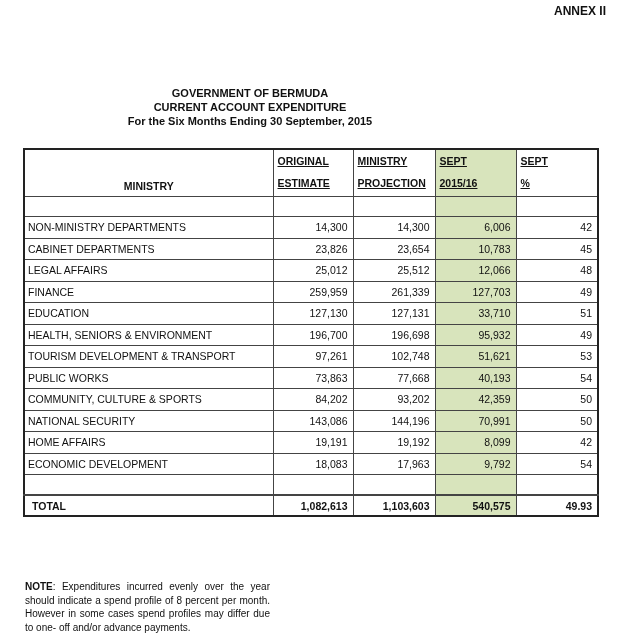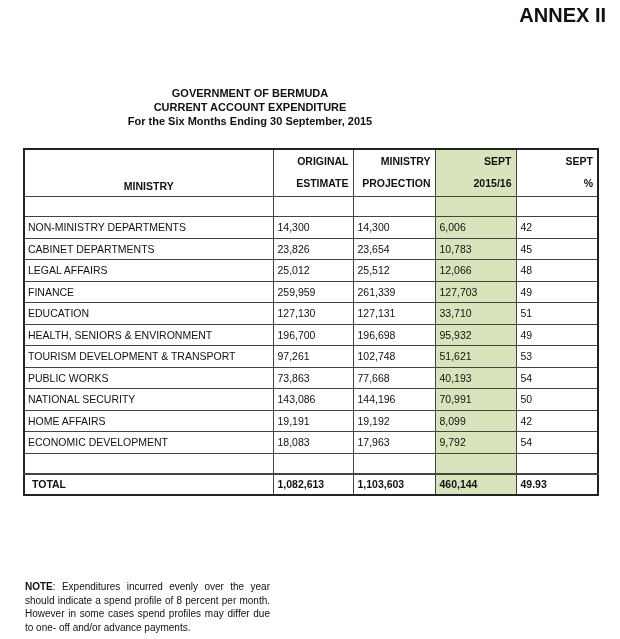--- a/index.html
+++ b/index.html
@@ -1,28 +1,28 @@
 <!DOCTYPE html>
 <html><head>
 <meta charset="utf-8">
 <style>
   html, body { margin:0; padding:0; background:#ffffff; }
   body { width:620px; height:639px; position:relative; overflow:hidden;
          font-family:"Liberation Sans", sans-serif; color:#111; }
-  .annex { position:absolute; right:14px; top:4px; font-weight:bold; font-size:20px; }
+  .annex { position:absolute; right:14px; top:4px; font-weight:bold; font-size:12px; }
   .titles { position:absolute; left:0; width:500px; top:86px; text-align:center;
             font-weight:bold; font-size:11px; line-height:14px; }
   table { position:absolute; left:23px; top:148px; border-collapse:collapse;
           font-size:10.5px; table-layout:fixed; }
   td, th { border:1px solid #444; padding:0 4px; height:20.5px; }
   th { font-weight:bold; font-size:10.5px; }
   .hdr th { height:42px; vertical-align:bottom; padding-bottom:2px; }
-  .hdr th.c { line-height:22px; text-align:right; }
+  .hdr th.c { line-height:22px; text-align:left;text-decoration:underline; }
   .hdr th.min { text-align:center; padding-bottom:4px; }
-  .num { padding-right:5px; }
+  .num { text-align:right; padding-right:5px; }
   .name { text-align:left; padding-left:3px; }
   .green { background:#d8e4bc; }
   .total td { font-weight:bold; height:19px; border-top:2px solid #444; border-bottom:2px solid #222; }
   .total td.name { padding-left:7px; }
   .blank td { height:19px; }
   table { border:2px solid #222; }
   .note { position:absolute; left:25px; top:580px; width:245px; font-size:10px;
           line-height:13.5px; text-align:justify; }
   .note b { font-weight:bold; }
 </style>
@@ -112,20 +112,27 @@
         <td class="num">53</td>
       </tr>
       <tr>
         <td class="name">PUBLIC  WORKS</td>
         <td class="num">73,863</td>
         <td class="num">77,668</td>
         <td class="num green">40,193</td>
         <td class="num">54</td>
       </tr>
       <tr>
+        <td class="name">COMMUNITY, CULTURE &amp; SPORTS</td>
+        <td class="num">84,202</td>
+        <td class="num">93,202</td>
+        <td class="num green">42,359</td>
+        <td class="num">50</td>
+      </tr>
+      <tr>
         <td class="name">NATIONAL SECURITY</td>
         <td class="num">143,086</td>
         <td class="num">144,196</td>
         <td class="num green">70,991</td>
         <td class="num">50</td>
       </tr>
       <tr>
         <td class="name">HOME AFFAIRS</td>
         <td class="num">19,191</td>
         <td class="num">19,192</td>
@@ -143,19 +150,19 @@
         <td></td>
         <td></td>
         <td></td>
         <td class="green"></td>
         <td></td>
       </tr>
       <tr class="total">
         <td class="name">TOTAL</td>
         <td class="num">1,082,613</td>
         <td class="num">1,103,603</td>
-        <td class="num green">460,144</td>
+        <td class="num green">540,575</td>
         <td class="num">49.93</td>
       </tr>
     </tbody>
 </table>
 
 <div class="note"><b>NOTE</b><span>: Expenditures incurred evenly over the year should indicate a spend profile of 8 percent per month. However in some cases spend profiles may differ due to one- off and/or advance payments.</span></div>
 
 </body></html>

